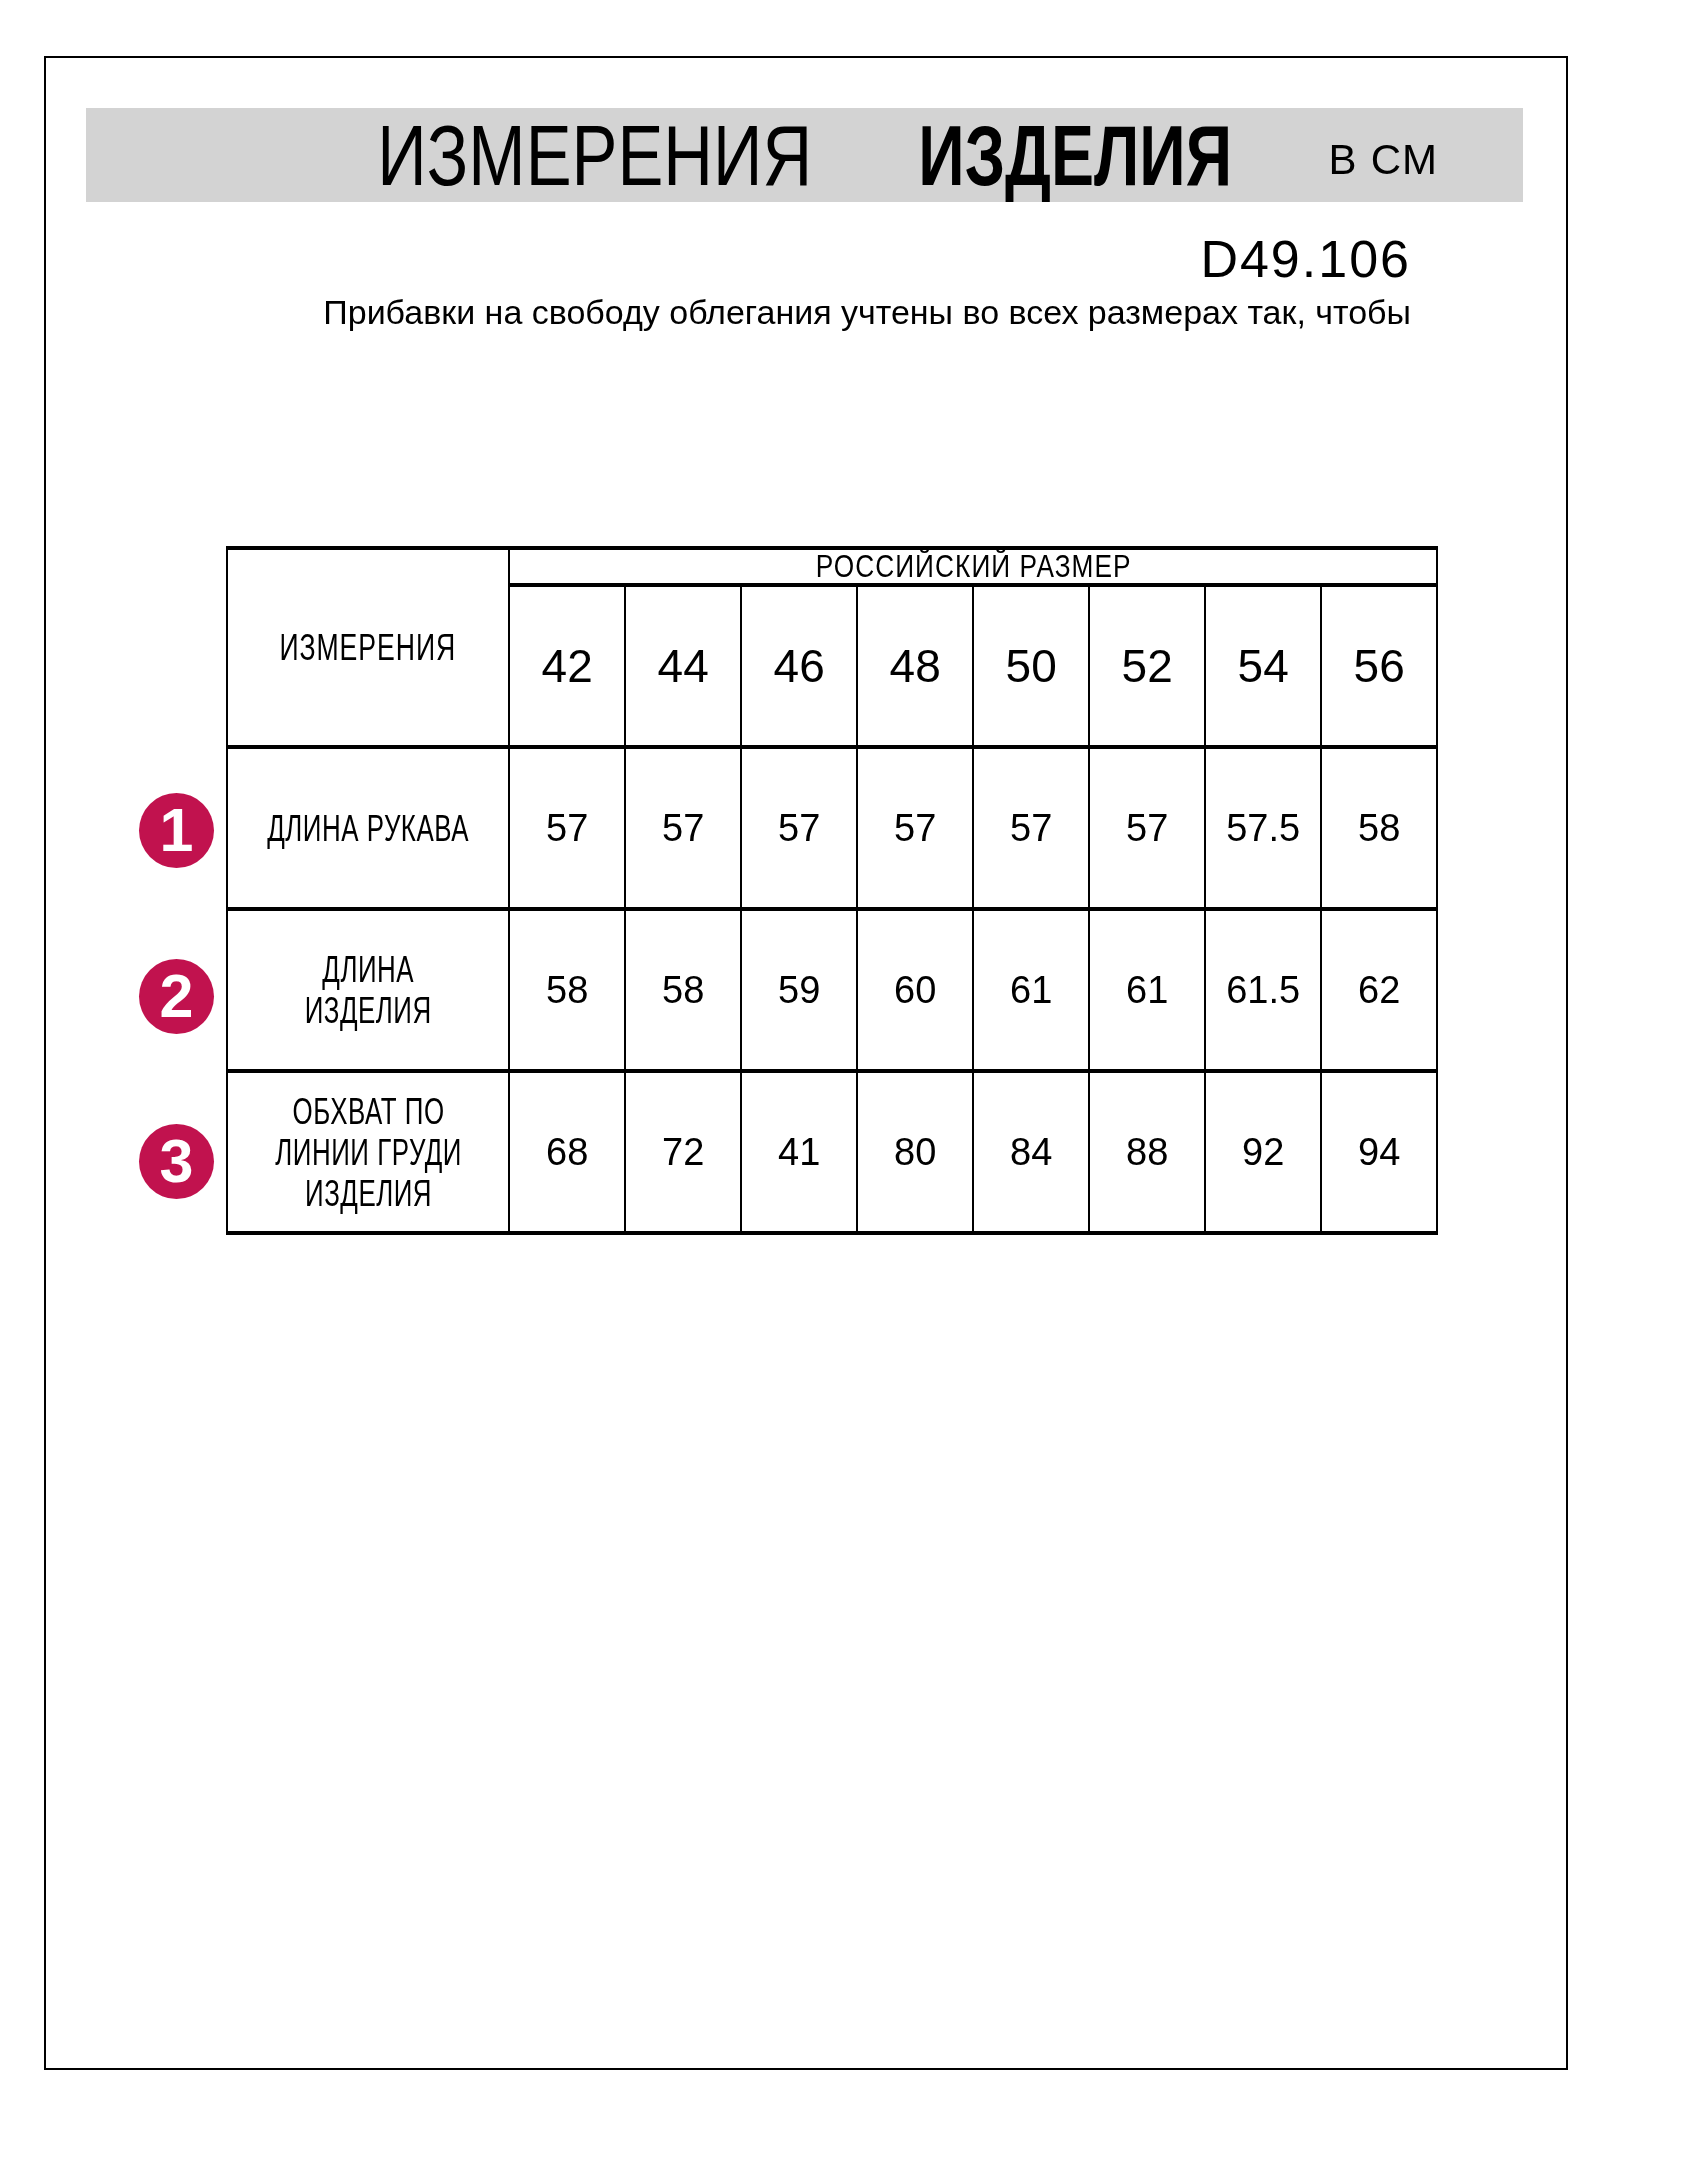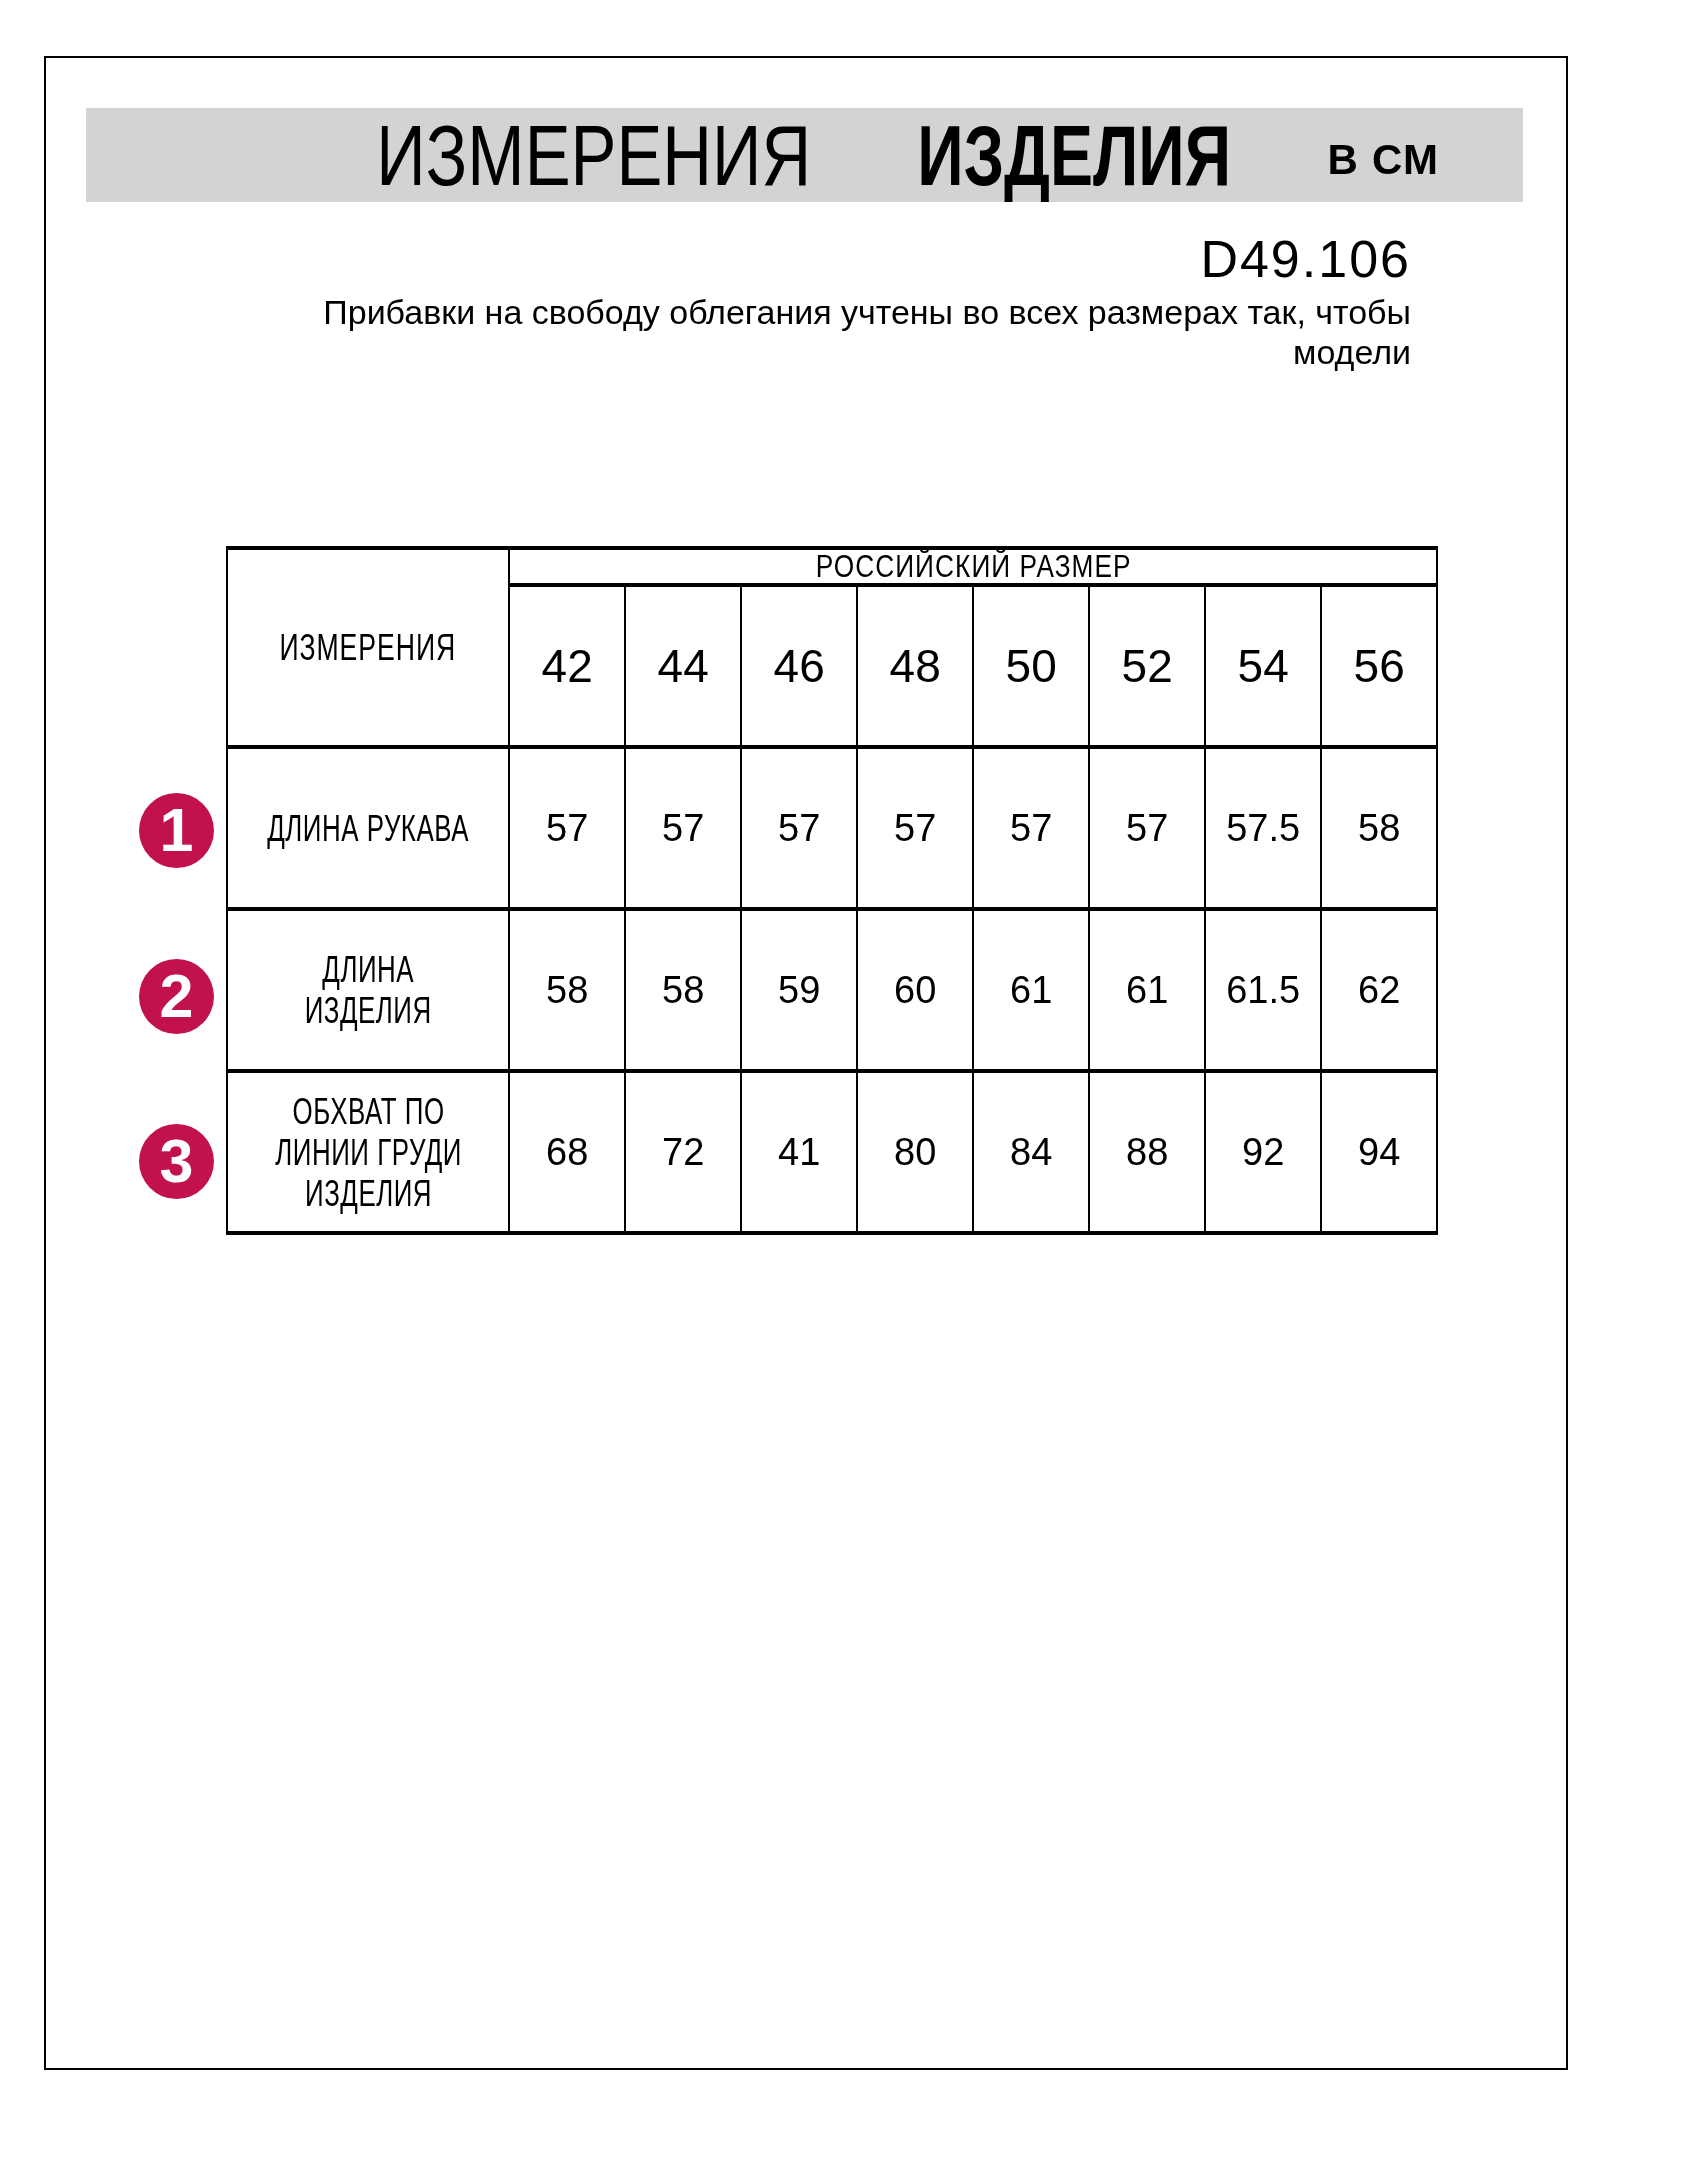--- a/index.html
+++ b/index.html
@@ -24,21 +24,21 @@
   
   .header-bar{
     position:absolute;left:86px;top:108px;width:1437px;height:94px;
     background:var(--bar-bg);
     display:flex;align-items:center;justify-content:center;
   }
   .header-inner{display:flex;align-items:center;margin-left:152px;}
   .hw{display:inline-block;white-space:nowrap;line-height:1;}
   .hw1{font-size:86px;font-weight:400;transform:scaleX(0.80);}
   .hw2{font-size:86px;font-weight:700;transform:scaleX(0.75);}
-  .hw-unit{font-size:42px;font-weight:700;margin-left:44px;margin-top:10.6px;letter-spacing:1.3px;white-space:nowrap;}
+  .hw-unit{font-size:42px;font-weight:400;margin-left:44px;margin-top:10.6px;letter-spacing:1.3px;white-space:nowrap;}
   
   .article{
     position:absolute;left:212px;top:233px;width:1199px;
     text-align:right;font-size:52px;line-height:53px;letter-spacing:2px;
   }
   .description{
     position:absolute;left:212px;top:292px;width:1199px;
     text-align:right;font-size:34px;line-height:40px;
   }
   
@@ -91,21 +91,20 @@
       <span class="hw hw1">ИЗМЕРЕНИЯ</span>
       <span class="hw hw2">ИЗДЕЛИЯ</span>
       <span class="hw-unit">В СМ</span>
     </div>
   </div>
 
   <div class="article">D49.106</div>
 
   <div class="description">
     <div>Прибавки на свободу облегания учтены во всех размерах так, чтобы</div>
-    <div>модели</div>
   </div>
 
   <table class="size-table">
     <colgroup>
       <col class="c-label">
       <col class="c-size">
         <col class="c-size">
         <col class="c-size">
         <col class="c-size">
       <col class="c-size">

